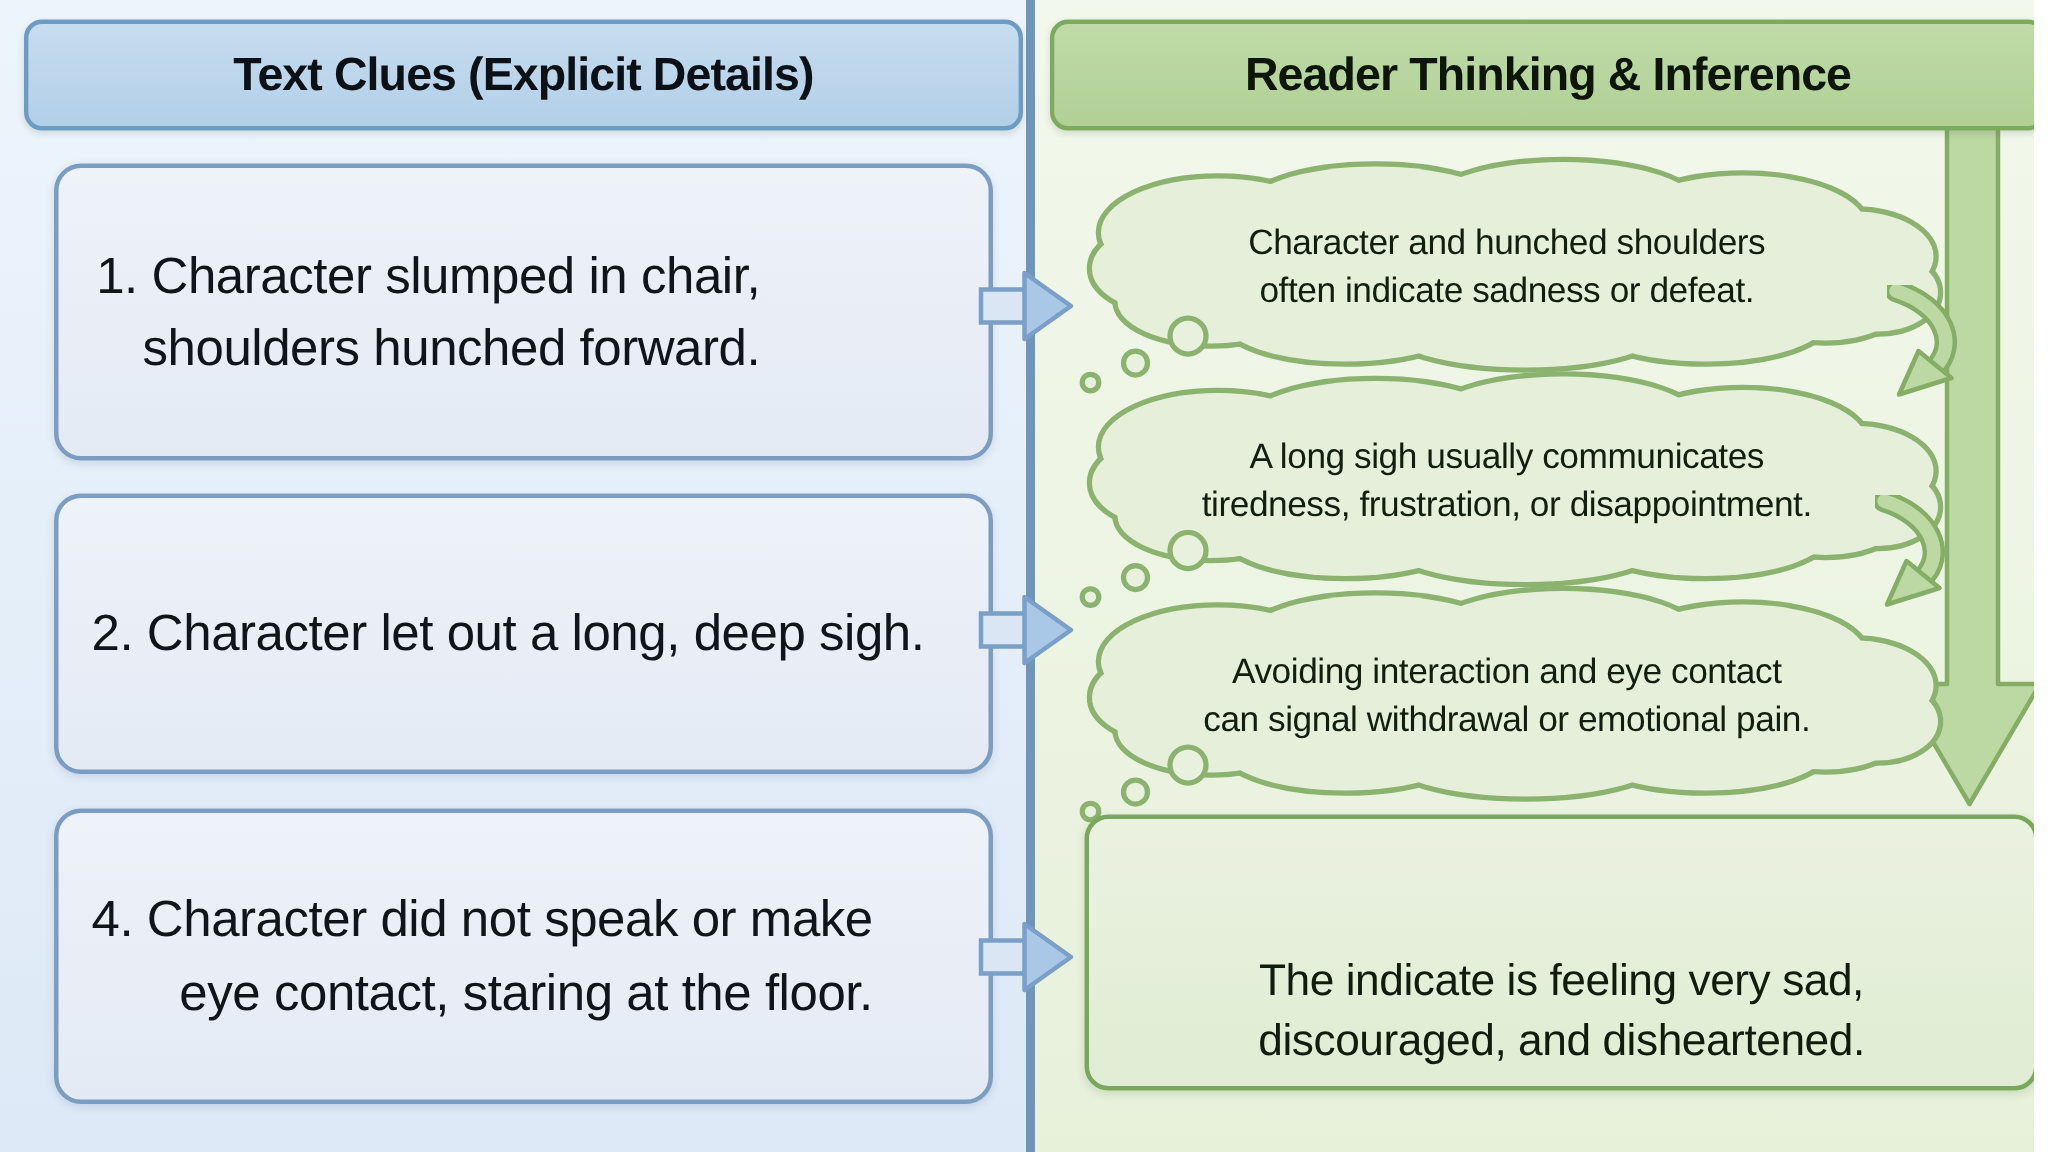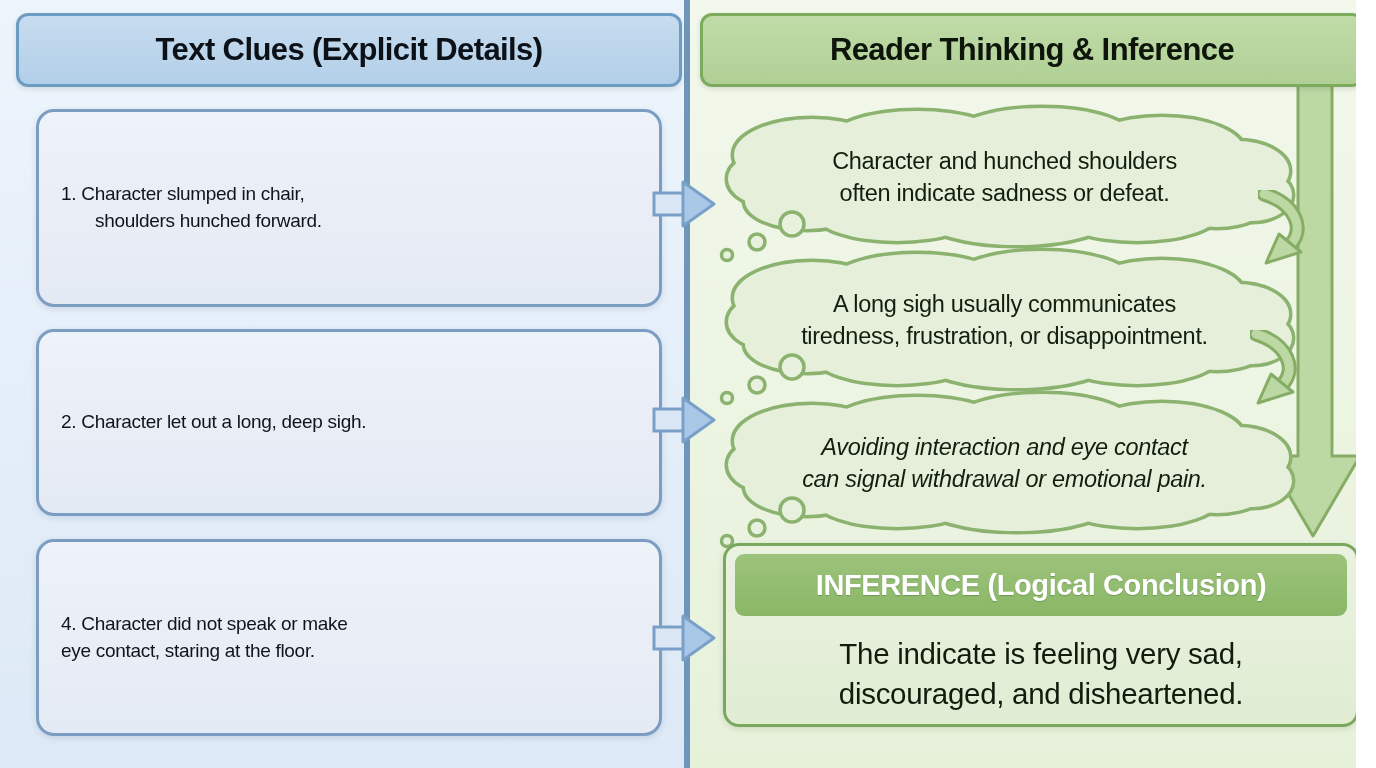--- a/index.html
+++ b/index.html
@@ -34,34 +34,34 @@
     position:absolute;left:36px;width:620px;z-index:3;
     border:3.5px solid #7b9dc1;border-radius:18px;
     background:linear-gradient(180deg,#eef2f9 0%,#e4eaf4 100%);
     box-shadow:0 2px 6px rgba(60,90,130,.16);
     display:flex;align-items:center;
   }
   #clue-box-1{top:109px;height:192px;}
   #clue-box-2{top:329px;height:181px;}
   #clue-box-3{top:539px;height:191px;}
   .clue-text{
-    margin:0;font-size:19px;line-height:1.42;color:#10151b;
-    white-space:pre-line;padding-left:22px;padding-right:10px;
+    margin:0;font-size:34px;line-height:1.42;color:#10151b;
+    white-space:pre-line;padding-left:22px;padding-right:10px;text-align:right;
   }
   #clue-box-1 .clue-text{padding-left:56px;text-indent:-34px;}
 
   .blue-arrow{position:absolute;left:652px;width:64px;height:50px;z-index:3;}
   #clue-arrow-1{top:179px;}
   #clue-arrow-2{top:395px;}
   #clue-arrow-3{top:613px;}
 
   .cloud{position:absolute;left:712px;width:585px;height:148px;z-index:2;}
   #thought-cloud-1{top:103px;}
   #thought-cloud-2{top:246px;}
-  #thought-cloud-3{top:389px;font-style:italic;}
+  #thought-cloud-3{top:389px;}
   .cloud svg{position:absolute;left:0;top:0;width:100%;height:100%;}
   .cloud-text{
     position:absolute;left:0;top:0;width:100%;height:100%;z-index:1;
     display:flex;align-items:center;justify-content:center;text-align:center;
     font-size:23.5px;line-height:1.38;color:#131f0e;white-space:pre-line;
     padding:0 36px;box-sizing:border-box;
   }
   .dots{position:absolute;left:712px;width:100px;height:56px;z-index:2;}
   #thought-dots-1{top:210px;}
   #thought-dots-2{top:353px;}
@@ -270,20 +270,17 @@
     <path d="M6,4 C38,14 48,40 31,56" fill="none" stroke="#bcd8a3" stroke-width="9" stroke-linecap="round"></path>
     <polygon points="8,73 21,44 43,62" fill="#bcd8a3" stroke="#85ad66" stroke-width="3" stroke-linejoin="round"></polygon>
   </svg>
   <svg class="curve-arrow" id="chain-arrow-2" viewBox="0 0 52 76">
     <path d="M6,4 C38,14 48,40 31,56" fill="none" stroke="#85ad66" stroke-width="15" stroke-linecap="round"></path>
     <path d="M6,4 C38,14 48,40 31,56" fill="none" stroke="#bcd8a3" stroke-width="9" stroke-linecap="round"></path>
     <polygon points="8,73 21,44 43,62" fill="#bcd8a3" stroke="#85ad66" stroke-width="3" stroke-linejoin="round"></polygon>
   </svg>
 
   <div id="inference-box">
-    <div id="inference-header">
-      <span>INFERENCE (Logical Conclusion)</span>
-    </div>
     <div id="inference-body">The indicate is feeling very sad,
 discouraged, and disheartened.</div>
   </div>
 
 </div>
 
 </body></html>

